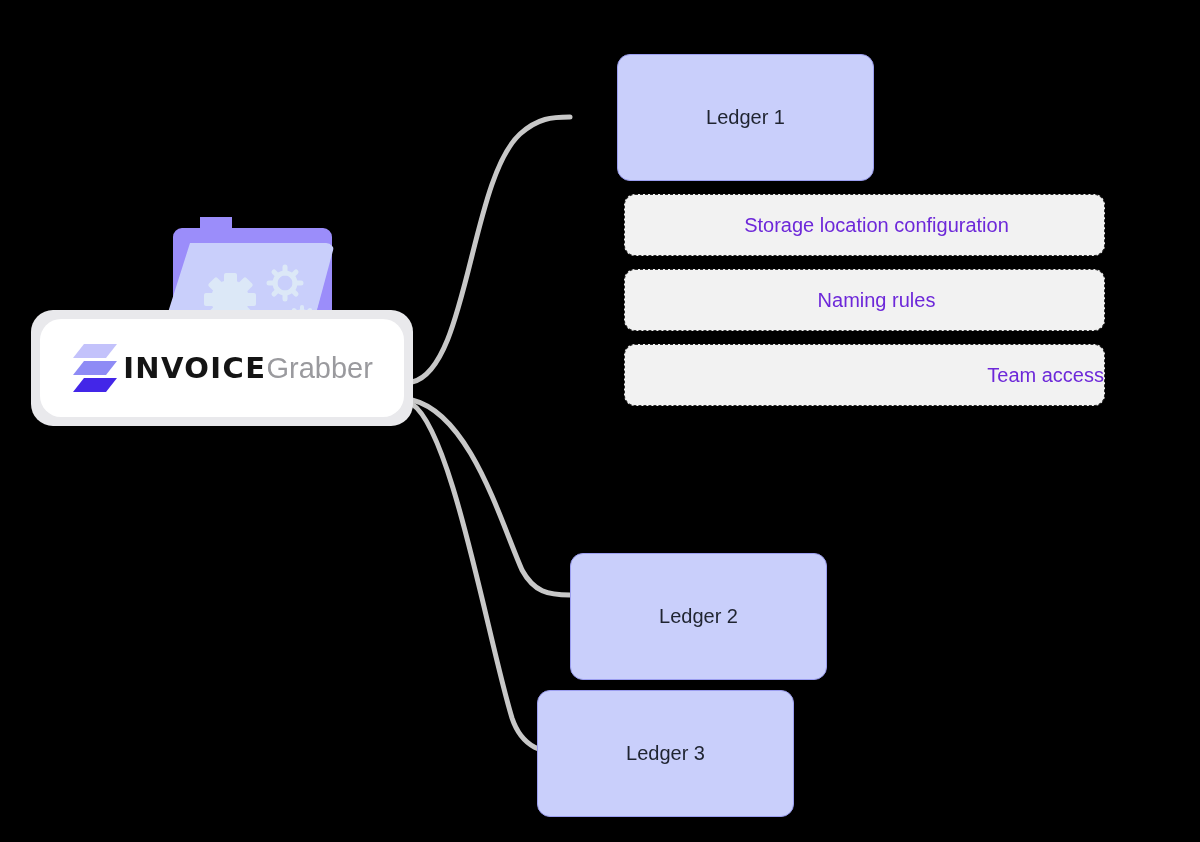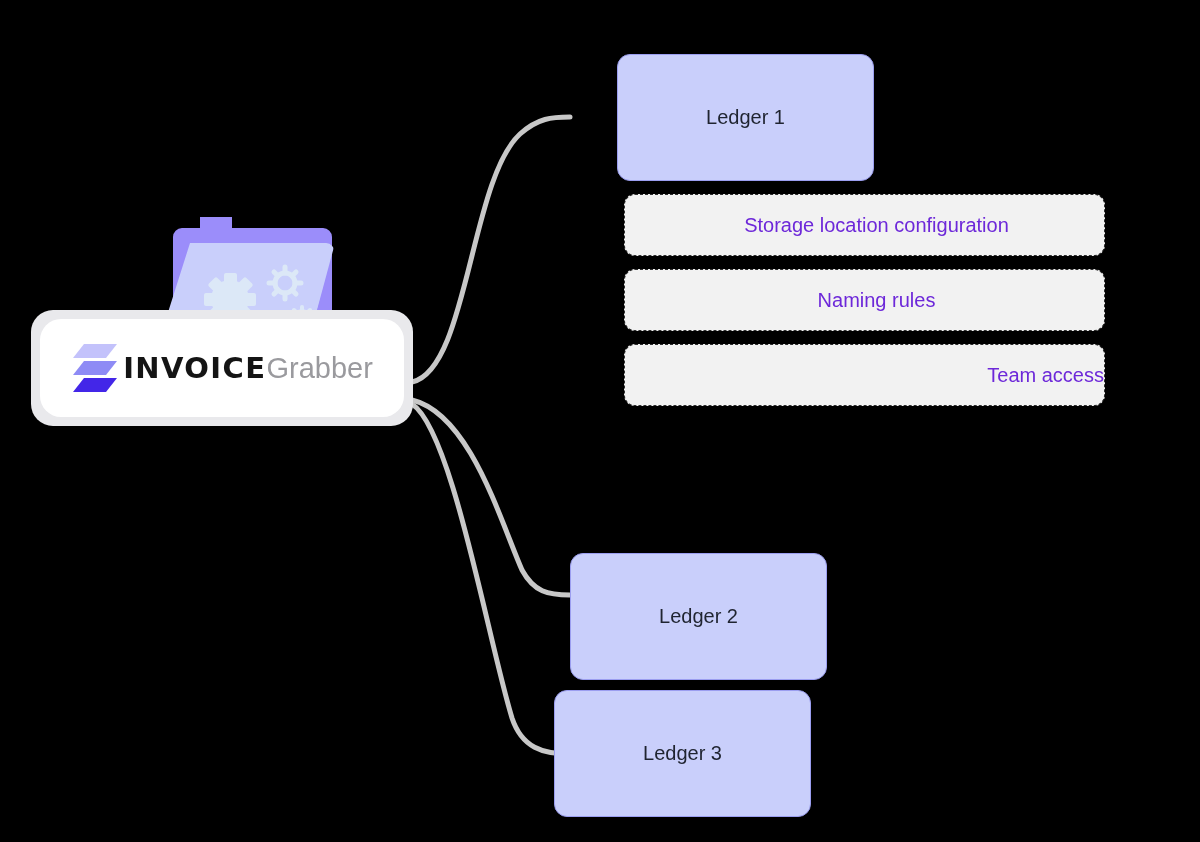--- a/index.html
+++ b/index.html
@@ -82,21 +82,21 @@
     border:1.6px solid #9b9ef0;
     border-radius:13px;
     display:flex;
     align-items:center;
     justify-content:center;
     color:#1f2430;
     font-size:20px;
   }
   #ledger-node-1 { left:570px; top:54px;margin-left:47px; }
   #ledger-node-2 { left:570px; top:531px;margin-top:22px; }
-  #ledger-node-3 { left:554px; top:690px; }
+  #ledger-node-3 { left:537px; top:690px; }
 
   
   #attribute-list {
     position:absolute;
     left:624px; top:194px;
     width:481px;
   }
   .attribute-row {
     width:481px; height:62px;
     background:#f2f2f2;

